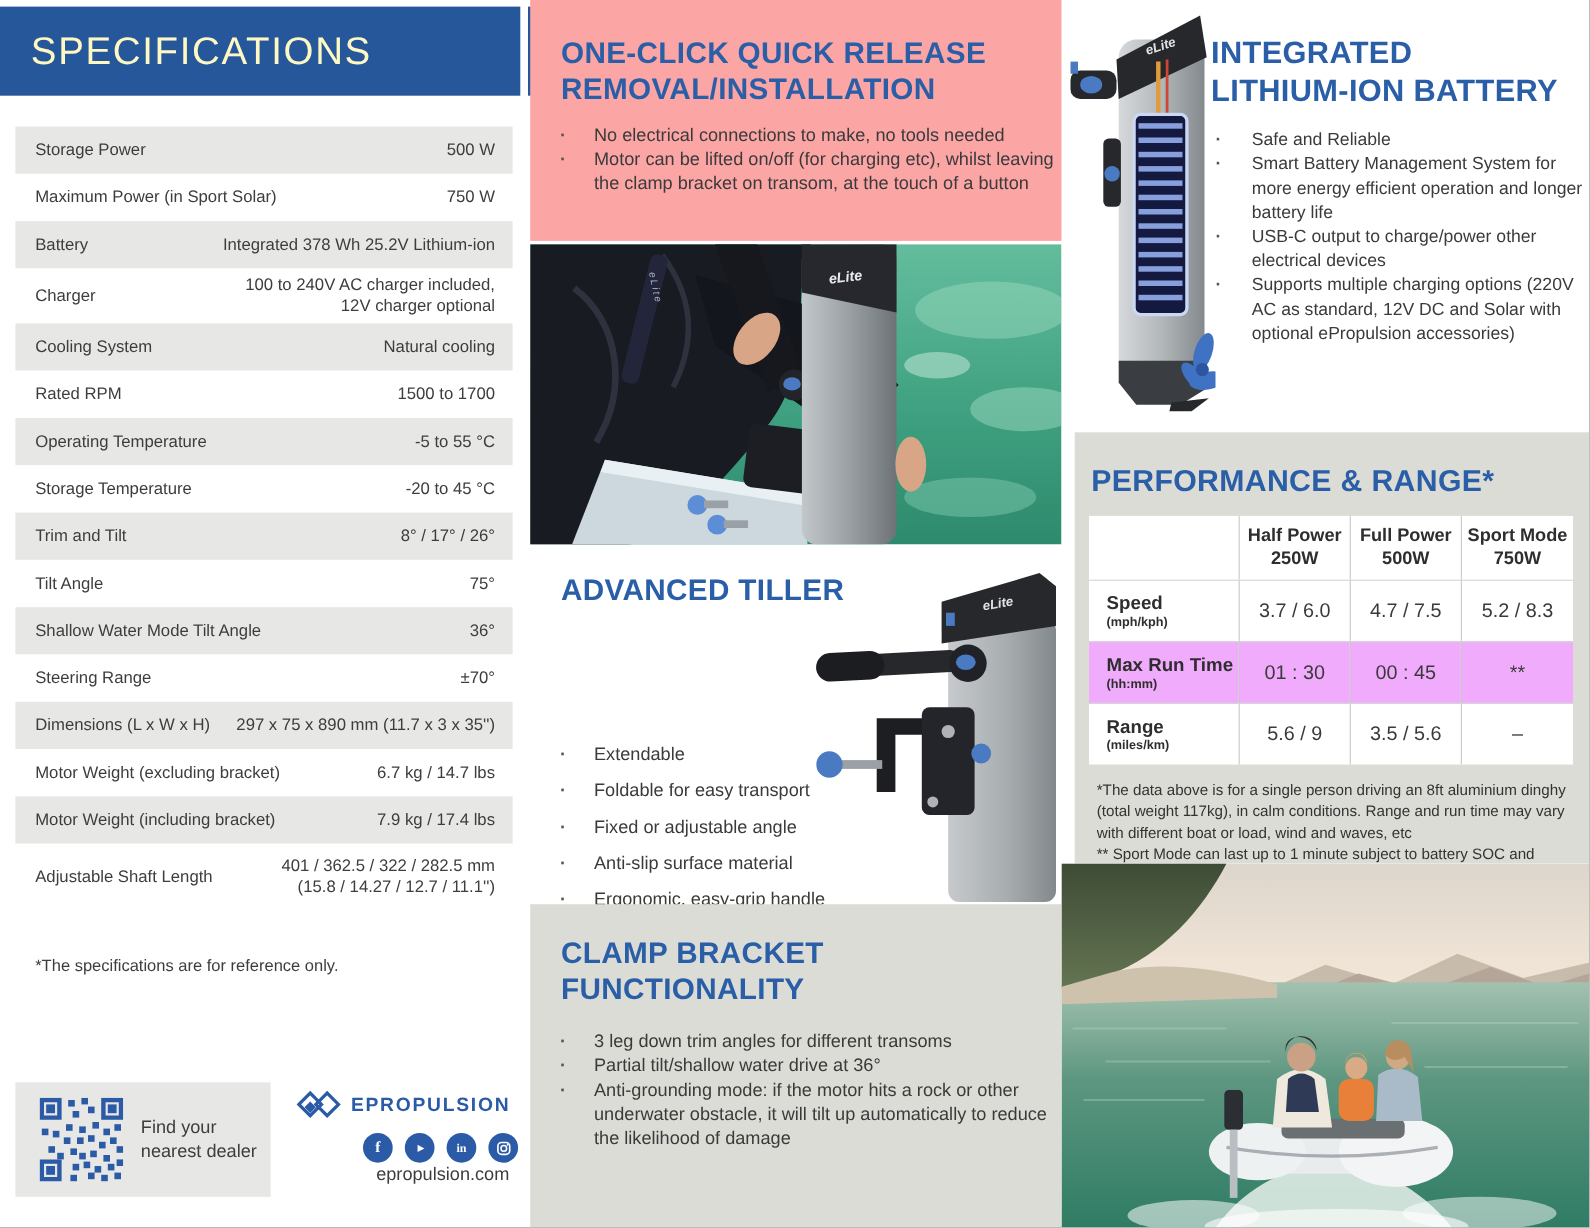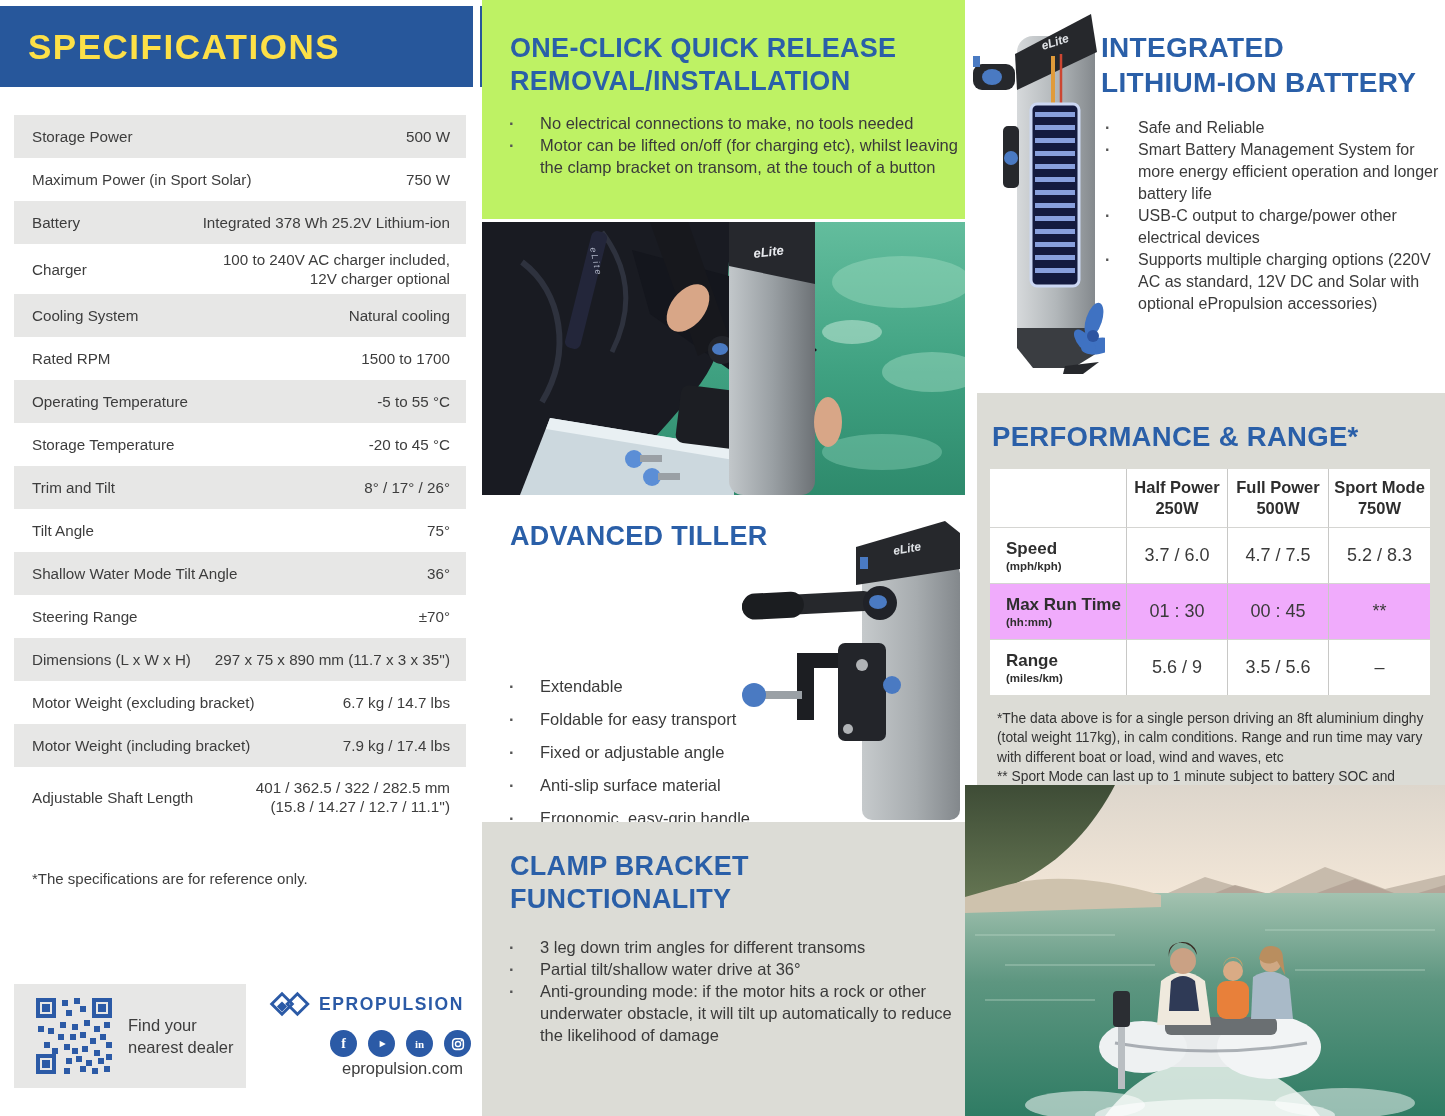--- a/index.html
+++ b/index.html
@@ -7,21 +7,21 @@
   .page {
     position: relative; width: 1445px; height: 1116px; margin: 0 auto;
     background: #ffffff; overflow: hidden;
     font-family: "Liberation Sans", sans-serif; color:#3b3b3b;
   }
   .pre { white-space: pre-line; }
 
   
   .banner { position:absolute; left:0; top:6px; width:473px; height:81px;
     background:#27579B; display:flex; align-items:center; padding-left:28px; }
-  .banner h1 { color:#fde047; font-size:35px; font-weight:bold; letter-spacing:1.5px; }
+  .banner h1 { color:#fef9c3; font-size:35px; font-weight:normal; letter-spacing:1.5px; }
   .fold-strip { position:absolute; left:480px; top:6px; width:3px; height:81px; background:#27579B; }
 
   .spec-table { position:absolute; left:14px; top:115px; width:452px; }
   .spec-row { display:flex; justify-content:space-between; align-items:center;
     min-height:43px; padding:3px 16px 3px 18px; font-size:15.2px; color:#3d3d3d; background:#fff; }
   .spec-row.alt { background:#E7E7E6; }
   .spec-row.tall { min-height:50px; }
   .spec-row.taller { min-height:60px; }
   .spec-label { flex:0 0 auto; padding-right:10px; }
   .spec-value { text-align:right; line-height:19px; white-space:pre-line; }
@@ -45,21 +45,21 @@
   
   .sec-title { color:#2A5FA8; font-weight:bold; font-size:27px; line-height:33px;
     letter-spacing:0.3px; white-space:pre-line; }
   .blist { list-style:none; }
   .blist li { position:relative; padding-left:58px; font-size:16.5px; line-height:22px; color:#3a3a3a; }
   .blist li::before { content:"·"; position:absolute; left:27px; top:0; color:#555; font-weight:bold; }
   .blist.narrow li { padding-left:37px; font-size:16px; }
   .blist.narrow li::before { left:4px; }
 
   
-  .mid-top { position:absolute; left:482px; top:0; width:483px; height:219px; background:#bef264; }
+  .mid-top { position:absolute; left:482px; top:0; width:483px; height:219px; background:#fca5a5; }
   .mid-top .sec-title { margin:32px 0 0 28px; }
   .mid-top .blist { margin-top:14px; }
   .photo1 { position:absolute; left:482px; top:222px; width:483px; height:273px; }
   .tiller-title { position:absolute; left:510px; top:520px; }
   .tiller-fig { position:absolute; left:742px; top:505px; }
   .tiller-bullets { position:absolute; left:482px; top:675px; width:440px; }
   .tiller-bullets li { margin-bottom:11px; }
   .mid-clamp { position:absolute; left:482px; top:822px; width:483px; height:294px; background:#DCDCD6; }
   .mid-clamp .sec-title { margin:28px 0 0 28px; }
   .mid-clamp .blist { margin-top:20px; }

